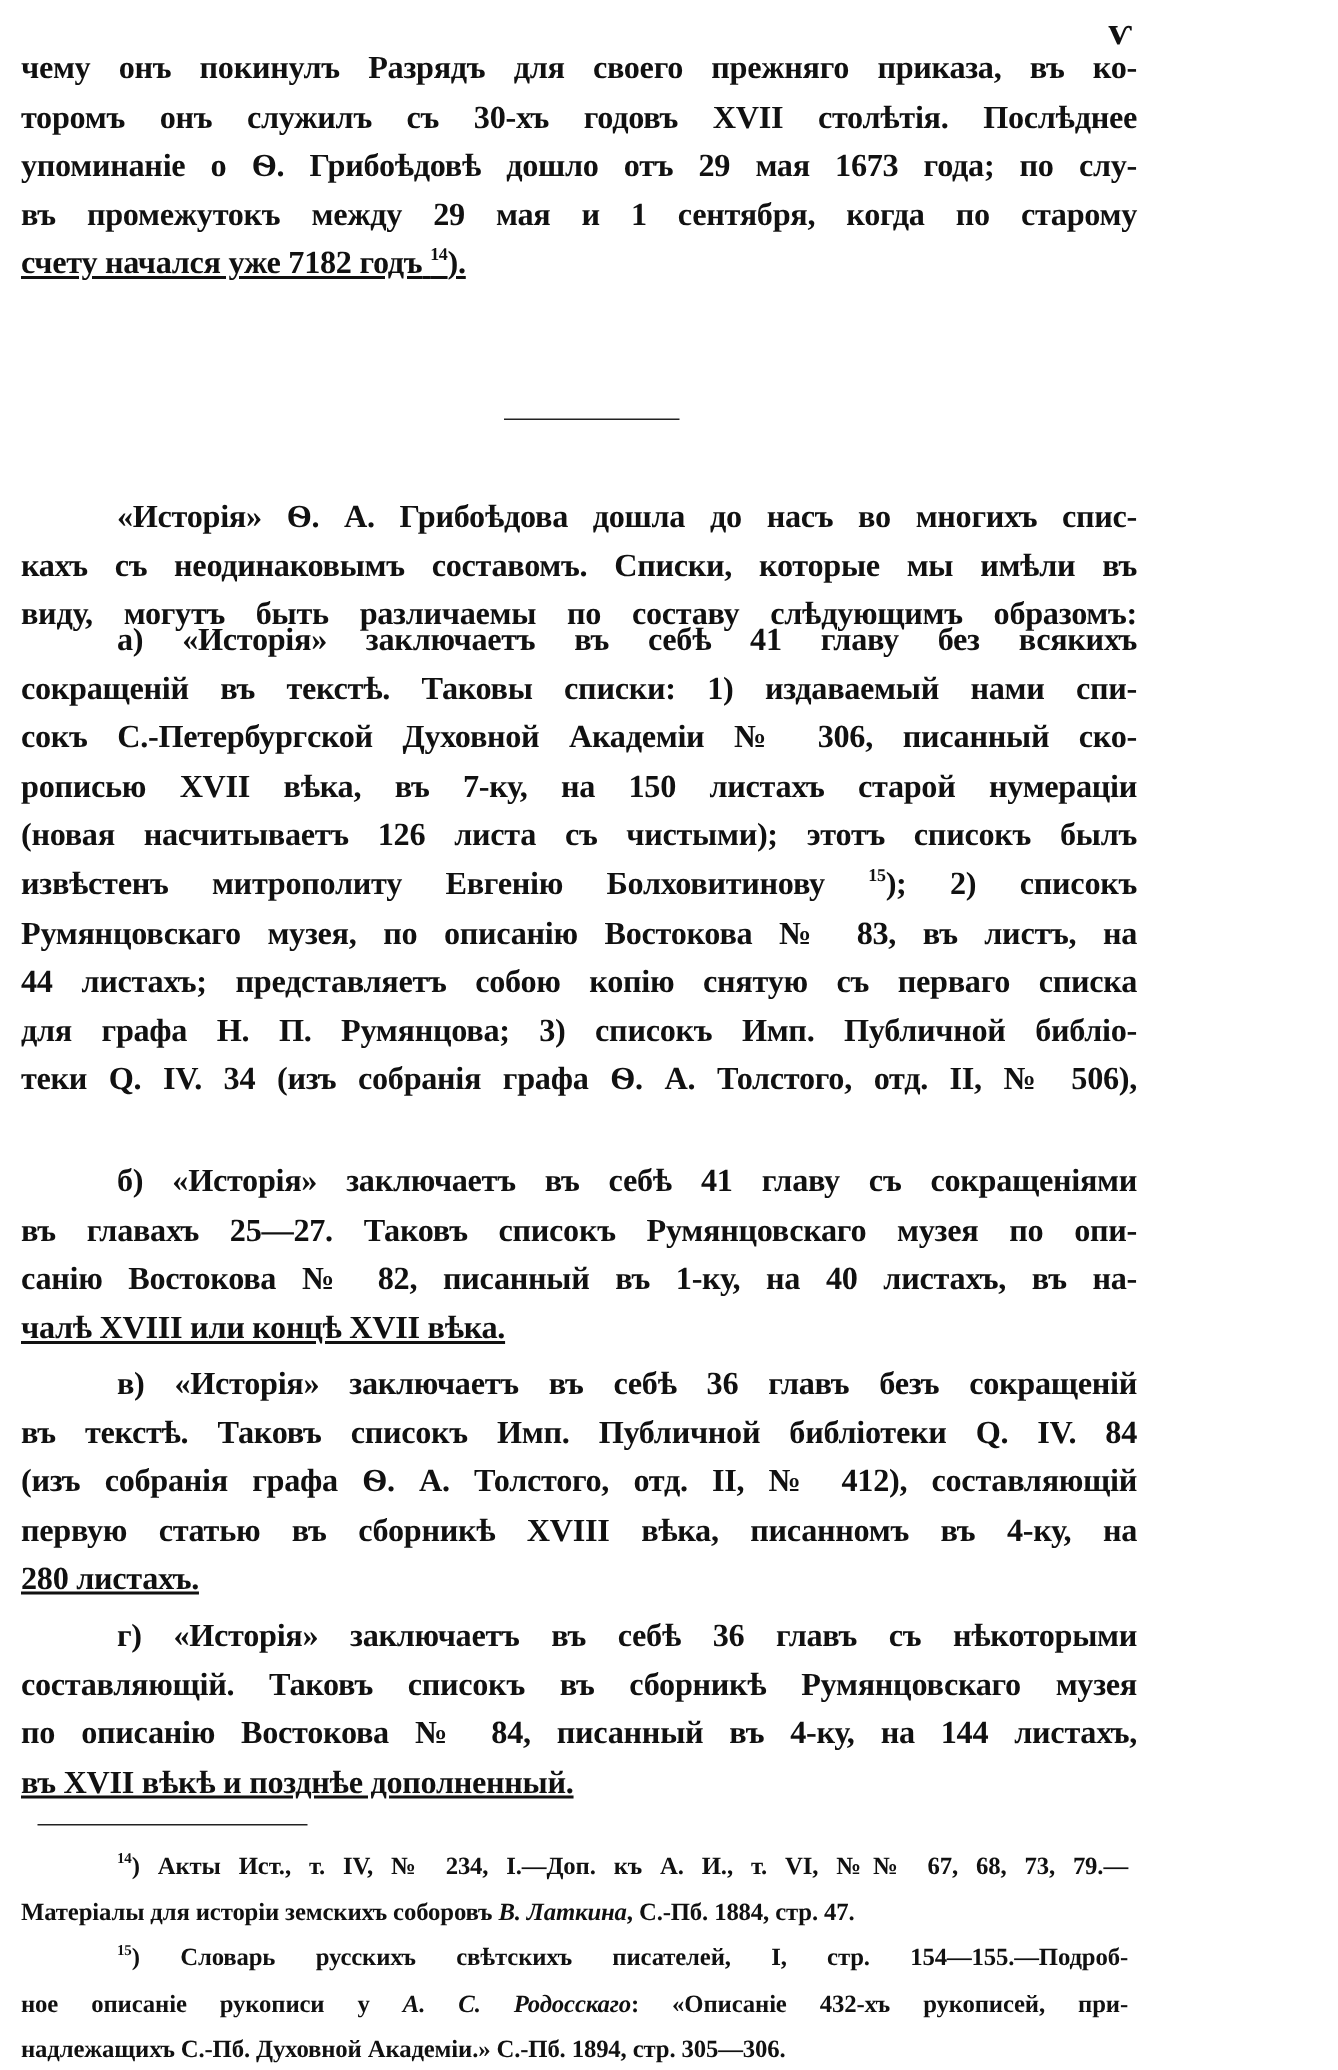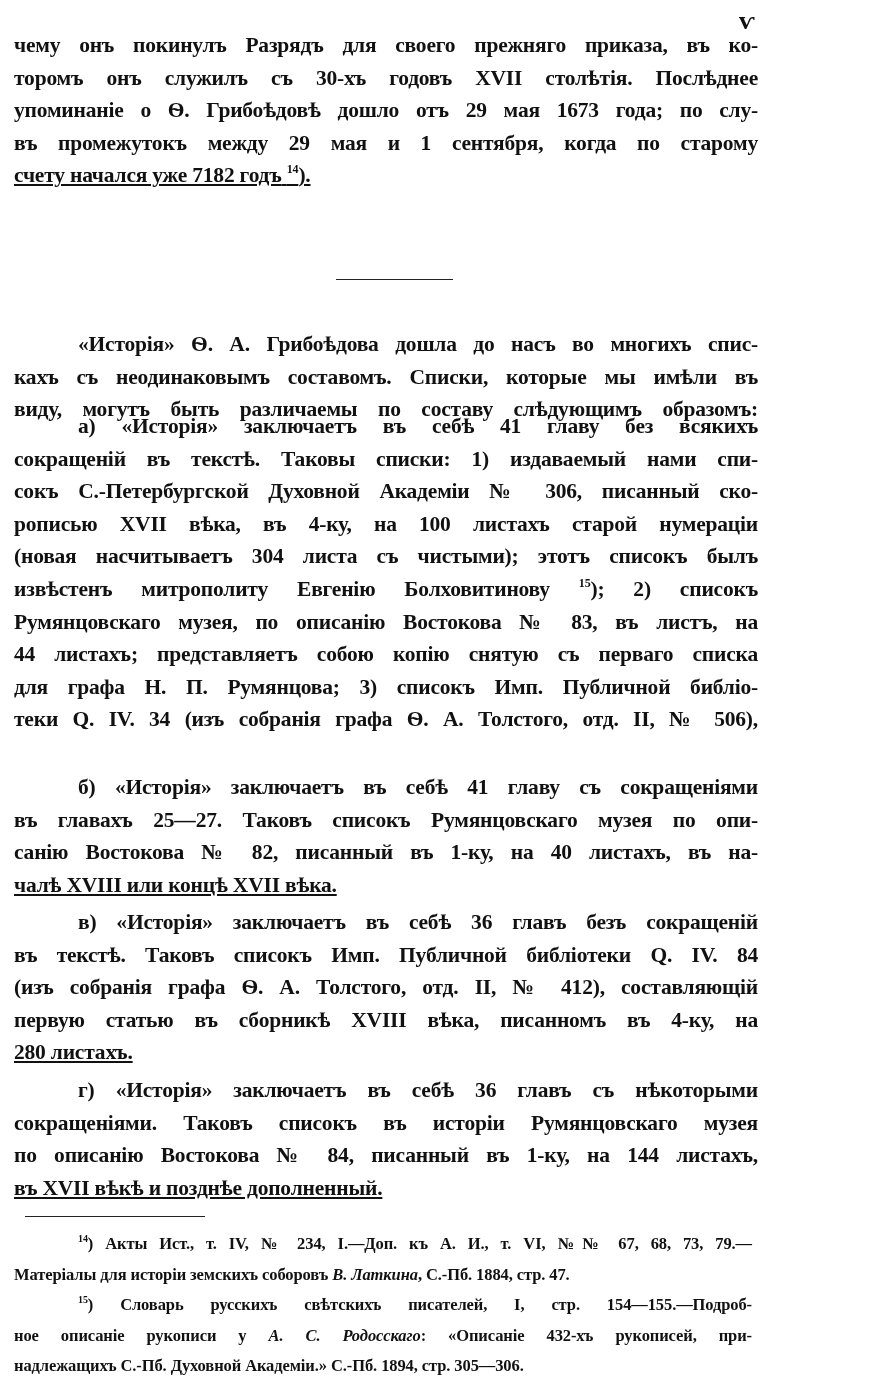--- a/index.html
+++ b/index.html
@@ -65,22 +65,22 @@
 <div class="body-text" style="top:328px;">
   <span class="line indent">«Исторія» Ѳ. А. Грибоѣдова дошла до насъ во многихъ спис-</span>
   <span class="line">кахъ  съ  неодинаковымъ составомъ.  Списки, которые мы имѣли въ</span>
   <span class="line">виду,  могутъ быть различаемы по составу слѣдующимъ образомъ:</span>
 </div>
 
 <div class="body-text" style="top:410px;">
   <span class="line indent">а)  «Исторія»  заключаетъ  въ  себѣ 41 главу без всякихъ</span>
   <span class="line">сокращеній  въ  текстѣ. Таковы списки: 1) издаваемый нами спи-</span>
   <span class="line">сокъ  С.-Петербургской Духовной Академіи № 306, писанный ско-</span>
-  <span class="line">рописью  XVII  вѣка,  въ 4-ку, на 100 листахъ старой нумераціи</span>
-  <span class="line">(новая насчитываетъ 304 листа съ чистыми); этотъ списокъ  былъ</span>
+  <span class="line">рописью  XVII  вѣка,  въ 7-ку, на 150 листахъ старой нумераціи</span>
+  <span class="line">(новая насчитываетъ 126 листа съ чистыми); этотъ списокъ  былъ</span>
   <span class="line"><span>извѣстенъ  митрополиту  Евгенію  Болховитинову </span><sup class="fn">15</sup><span>);  2)  списокъ</span></span>
   <span class="line">Румянцовскаго музея, по описанію Востокова № 83, въ листъ, на</span>
   <span class="line">44  листахъ; представляетъ собою копію  снятую съ перваго списка</span>
   <span class="line">для графа Н. П. Румянцова; 3)  списокъ Имп. Публичной библіо-</span>
   <span class="line">теки Q. IV. 34 (изъ собранія графа Ѳ. А. Толстого, отд. II, № 506),</span>
 </div>
 
 <div class="body-text" style="top:771px;">
   <span class="line indent">б)  «Исторія» заключаетъ въ себѣ 41 главу съ сокращеніями</span>
   <span class="line">въ главахъ 25—27. Таковъ списокъ Румянцовскаго музея по опи-</span>
@@ -91,22 +91,22 @@
 <div class="body-text" style="top:906px;">
   <span class="line indent">в) «Исторія» заключаетъ въ себѣ 36 главъ безъ сокращеній</span>
   <span class="line">въ текстѣ. Таковъ списокъ Имп. Публичной библіотеки Q. IV. 84</span>
   <span class="line">(изъ собранія графа Ѳ. А. Толстого, отд. II, № 412), составляющій</span>
   <span class="line">первую  статью  въ сборникѣ XVIII вѣка, писанномъ въ 4-ку, на</span>
   <span class="line last">280 листахъ.</span>
 </div>
 
 <div class="body-text" style="top:1074px;">
   <span class="line indent">г)  «Исторія»  заключаетъ въ  себѣ 36 главъ съ нѣкоторыми</span>
-  <span class="line">сокращеніями. Таковъ списокъ въ исторіи Румянцовскаго  музея</span>
-  <span class="line">по описанію Востокова № 84, писанный въ 1-ку, на 144  листахъ,</span>
+  <span class="line">составляющій. Таковъ списокъ въ сборникѣ Румянцовскаго  музея</span>
+  <span class="line">по описанію Востокова № 84, писанный въ 4-ку, на 144  листахъ,</span>
   <span class="line last">въ XVII вѣкѣ и позднѣе дополненный.</span>
 </div>
 
 <div class="fn-rule"></div>
 
 <div class="footnotes">
   <span class="line indent"><sup class="fn">14</sup><span>) Акты Ист., т. IV, № 234, I.—Доп. къ А. И., т. VI, №№ 67, 68, 73, 79.—</span></span>
   <span class="line last"><span>Матеріалы для исторіи земскихъ соборовъ </span><i>В. Латкина</i><span>, С.-Пб. 1884, стр. 47.</span></span>
   <span class="line indent"><sup class="fn">15</sup><span>) Словарь русскихъ свѣтскихъ  писателей,  I, стр.  154—155.—Подроб-</span></span>
   <span class="line"><span>ное описаніе рукописи у </span><i>А. С. Родосскаго</i><span>: «Описаніе 432-хъ рукописей,  при-</span></span>

